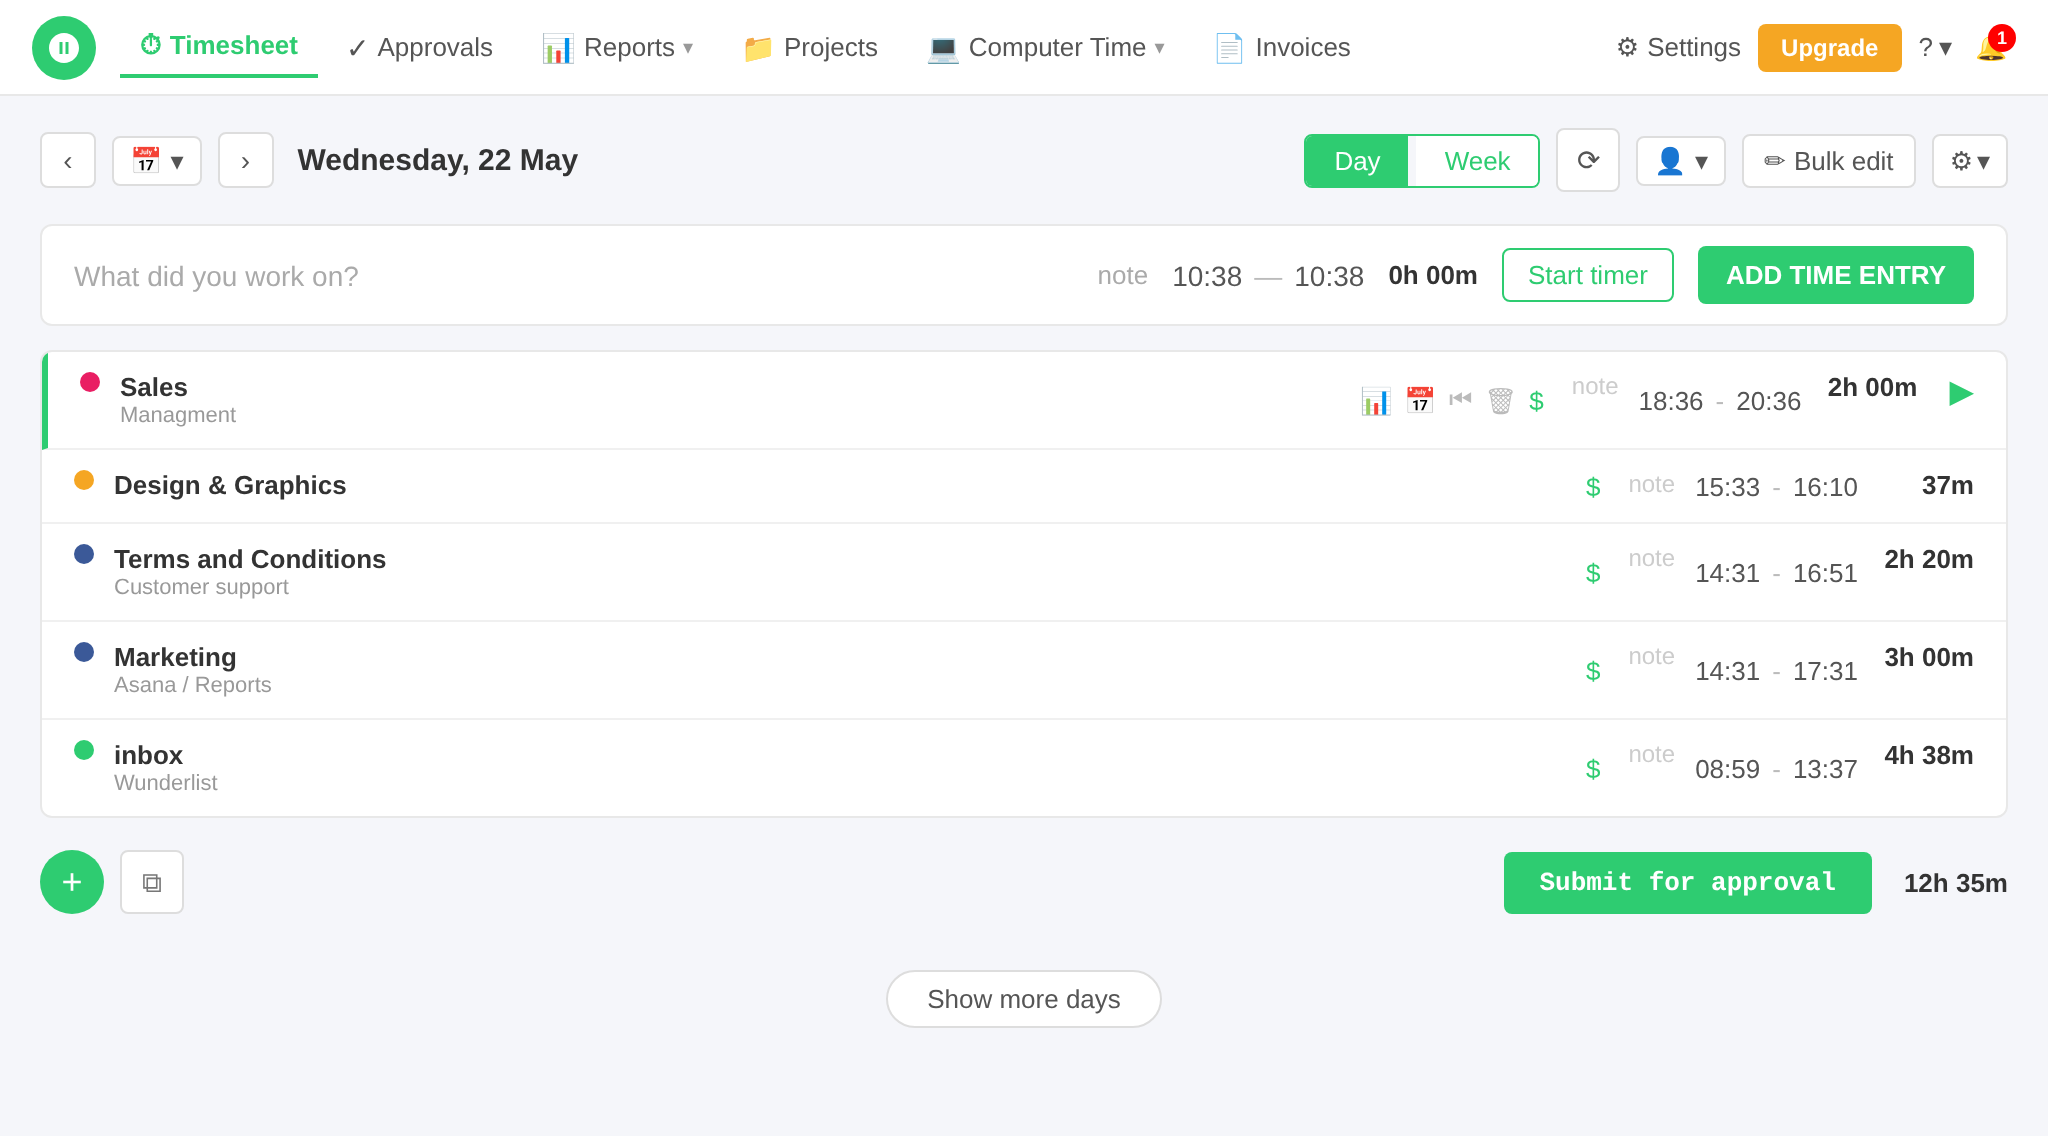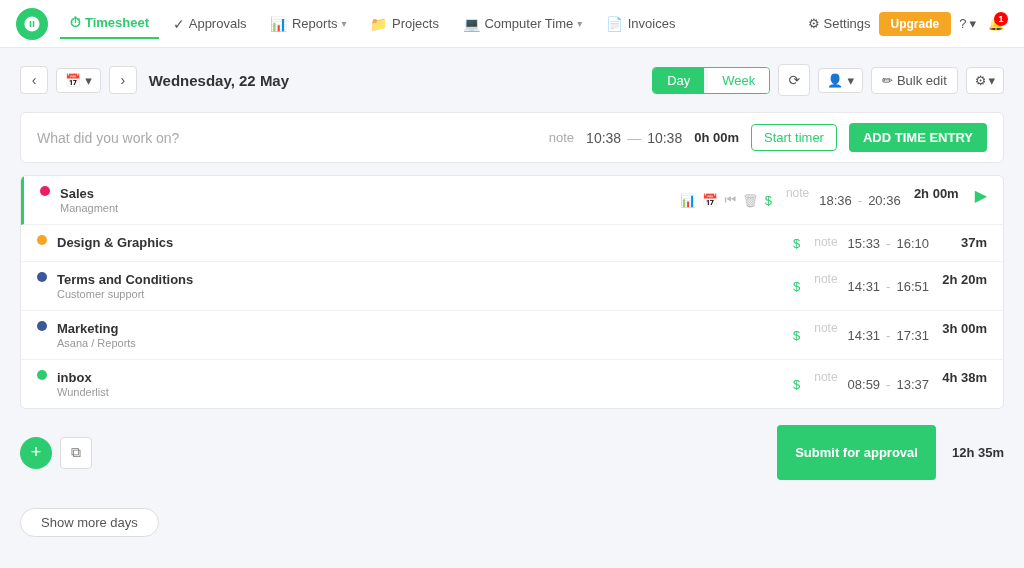--- a/index.html
+++ b/index.html
@@ -244,29 +244,30 @@
       cursor: pointer;
       color: #777;
       font-size: 14px;
     }
     .bottom-spacer { flex: 1; }
     .submit-btn {
       background: #2ecc71;
       color: #fff;
       border: none;
       border-radius: 4px;
-      padding: 20px 18px;
+      padding: 8px 18px;
       font-size: 13px;
       font-weight: 600;
       cursor: pointer;
+      font-family: Liberation Mono, monospace;
     }
     .total-duration { font-weight: 700; font-size: 13px; color: #333; margin-left: 8px; }
 
     
-    .show-more-row { display: flex; padding: 8px 0; }
+    .show-more-row { display: flex; justify-content: center; padding: 8px 0; }
     .show-more-btn {
       background: #fff;
       border: 1px solid #ddd;
       border-radius: 20px;
       padding: 6px 20px;
       font-size: 13px;
       color: #555;
       cursor: pointer;
     }
 

